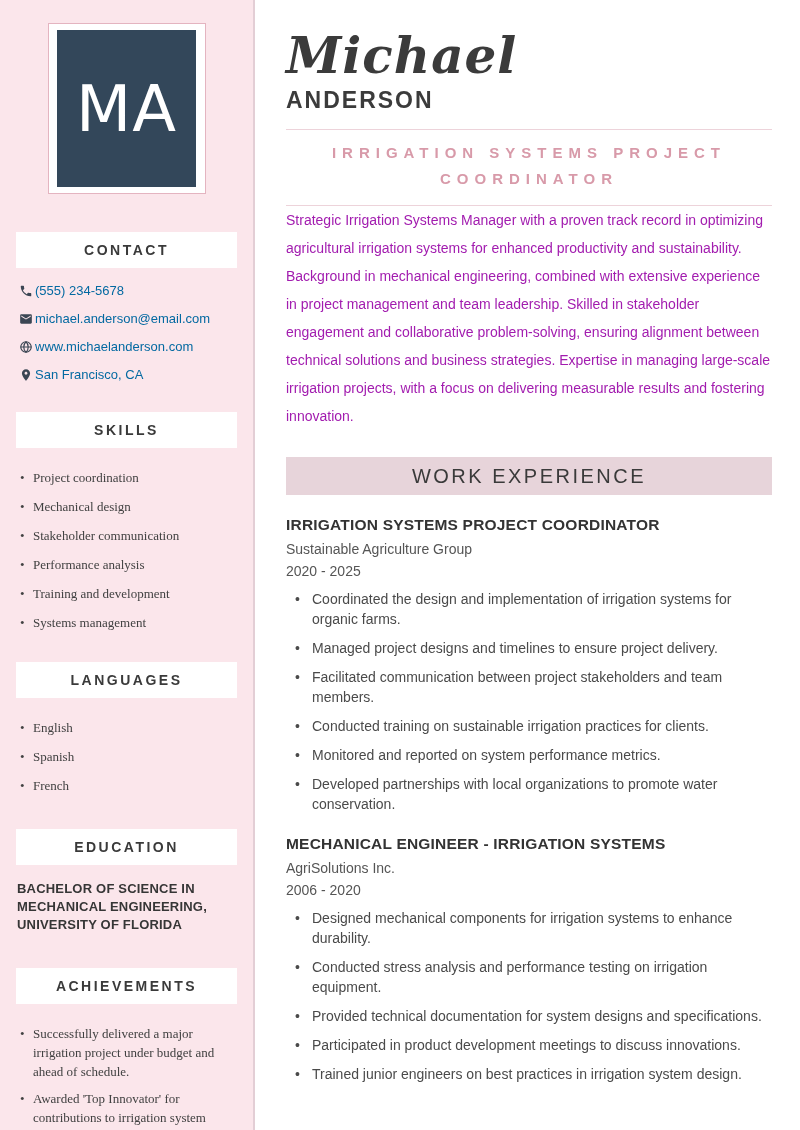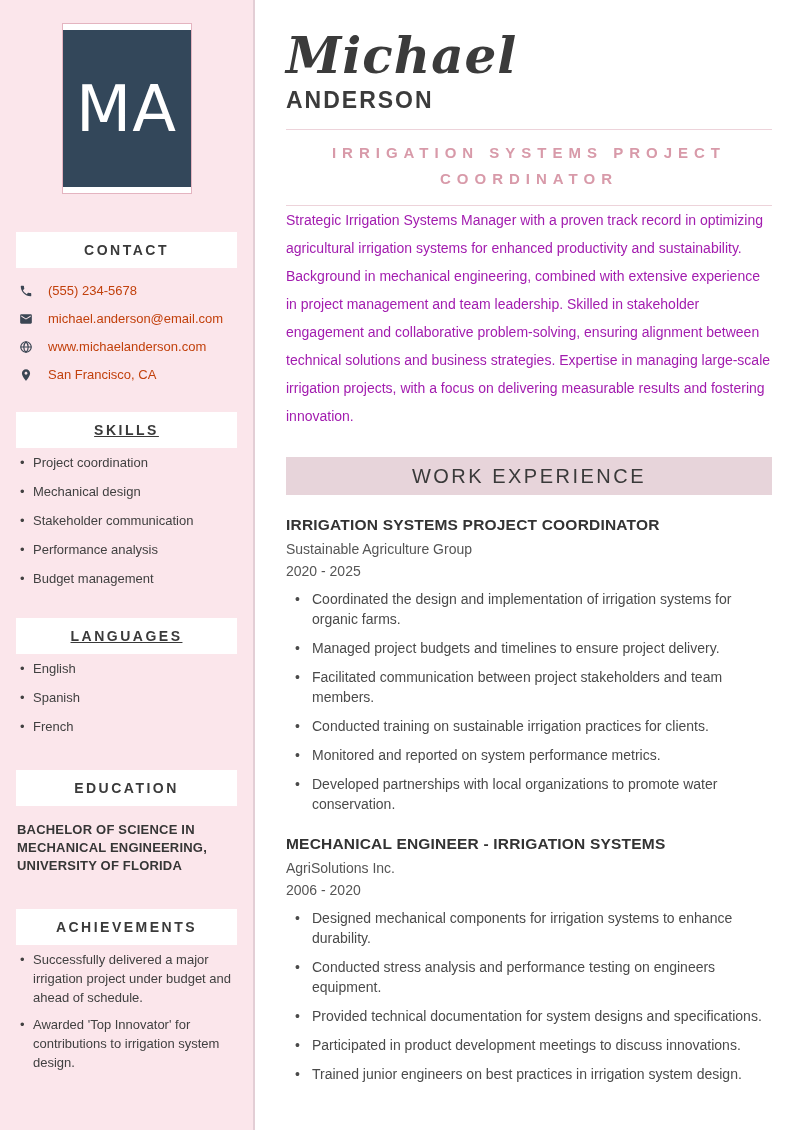--- a/index.html
+++ b/index.html
@@ -10,51 +10,51 @@
     position:relative; width:800px; height:1130px;
     background:#ffffff; overflow:hidden;
   }
 
   
   .sidebar {
     position:absolute; left:0; top:0; bottom:0; width:255px;
     background:#fbe6eb; border-right:2px solid #e3ced5;
   }
   .photo-frame {
-    margin:23px auto 0; width:130px; height:171px;
+    margin:23px auto 0; width:158px; height:171px;
     background:#ffffff; border:1px solid #e4b4c0;
     display:flex; align-items:center; justify-content:center;
   }
   .monogram-box {
     width:139px; height:157px; background:#33475a;
     display:flex; align-items:center; justify-content:center;
   }
   .monogram-box span {
     color:#ffffff; font-family:"DejaVu Sans", sans-serif;
     font-size:64px; letter-spacing:1px; line-height:1;
   }
   .side-banner {
     margin:0 16px; height:36px; background:#ffffff;
     display:flex; align-items:center; justify-content:center;
     font-size:14px; font-weight:bold; letter-spacing:2.5px; color:#3a3a3a;
   }
   .side-banner.first { margin-top:38px; }
-  .side-banner.gap-md { margin-top:30px;text-decoration:underline; }
+  .side-banner.gap-md { margin-top:30px; }
   .side-banner.gap-lg { margin-top:34px; }
 
   .contact-list { padding:15px 14px 0 19px; }
   .contact-row {
-    display:flex; align-items:center; gap:15px;
-    margin-bottom:13px; font-size:13px; color:#c2410c;
+    display:flex; align-items:center; gap:2px;
+    margin-bottom:13px; font-size:13px; color:#0369a1;
   }
   .contact-row svg { width:14px; height:14px; flex:0 0 auto; }
   .ic-fill { fill:#3b4653; }
   .ic-stroke { fill:none; stroke:#3b4653; stroke-width:2; }
 
-  .side-list { list-style:none; padding:5px 12px 0 20px; }
+  .side-list { list-style:none; padding:20px 12px 0 20px;font-family:Liberation Serif, serif; }
   .side-list li {
     position:relative; padding-left:13px; margin-bottom:10px;
     font-size:13px; line-height:19px; color:#414141;
   }
   .side-list li::before { content:"•"; position:absolute; left:0; color:#414141; }
   .side-list.loose li { margin-bottom:8px; }
 
   .edu-text {
     padding:15px 16px 0 17px; font-size:13px; font-weight:bold;
     line-height:18px; color:#363636; letter-spacing:0.2px;
@@ -142,21 +142,22 @@
         <span>San Francisco, CA</span>
       </div>
     </div>
 
     <div class="side-banner gap-md">SKILLS</div>
     <ul class="side-list">
         <li>Project coordination</li>
         <li>Mechanical design</li>
         <li>Stakeholder communication</li>
         <li>Performance analysis</li>
-        <li>Budget management</li>
+        <li>Training and development</li>
+        <li>Systems management</li>
       </ul>
 
     <div class="side-banner gap-md">LANGUAGES</div>
     <ul class="side-list">
         <li>English</li>
         <li>Spanish</li>
         <li>French</li>
       </ul>
 
     <div class="side-banner gap-lg">EDUCATION</div>
@@ -182,35 +183,35 @@
     <p class="summary">Strategic Irrigation Systems Manager with a proven track record in optimizing agricultural irrigation systems for enhanced productivity and sustainability. Background in mechanical engineering, combined with extensive experience in project management and team leadership. Skilled in stakeholder engagement and collaborative problem-solving, ensuring alignment between technical solutions and business strategies. Expertise in managing large-scale irrigation projects, with a focus on delivering measurable results and fostering innovation.</p>
 
     <div class="work-banner">WORK EXPERIENCE</div>
 
     <section class="job">
       <div class="job-title">IRRIGATION SYSTEMS PROJECT COORDINATOR</div>
       <div class="job-company">Sustainable Agriculture Group</div>
       <div class="job-dates">2020 - 2025</div>
       <ul class="job-bullets">
           <li>Coordinated the design and implementation of irrigation systems for organic farms.</li>
-          <li>Managed project budgets and timelines to ensure project delivery.</li>
+          <li>Managed project designs and timelines to ensure project delivery.</li>
           <li>Facilitated communication between project stakeholders and team members.</li>
           <li>Conducted training on sustainable irrigation practices for clients.</li>
           <li>Monitored and reported on system performance metrics.</li>
           <li>Developed partnerships with local organizations to promote water conservation.</li>
         </ul>
     </section>
 
     <section class="job">
       <div class="job-title">MECHANICAL ENGINEER - IRRIGATION SYSTEMS</div>
       <div class="job-company">AgriSolutions Inc.</div>
       <div class="job-dates">2006 - 2020</div>
       <ul class="job-bullets">
           <li>Designed mechanical components for irrigation systems to enhance durability.</li>
-          <li>Conducted stress analysis and performance testing on engineers equipment.</li>
+          <li>Conducted stress analysis and performance testing on irrigation equipment.</li>
           <li>Provided technical documentation for system designs and specifications.</li>
           <li>Participated in product development meetings to discuss innovations.</li>
           <li>Trained junior engineers on best practices in irrigation system design.</li>
         </ul>
     </section>
 
   </main>
 </div>
 
 </body></html>

